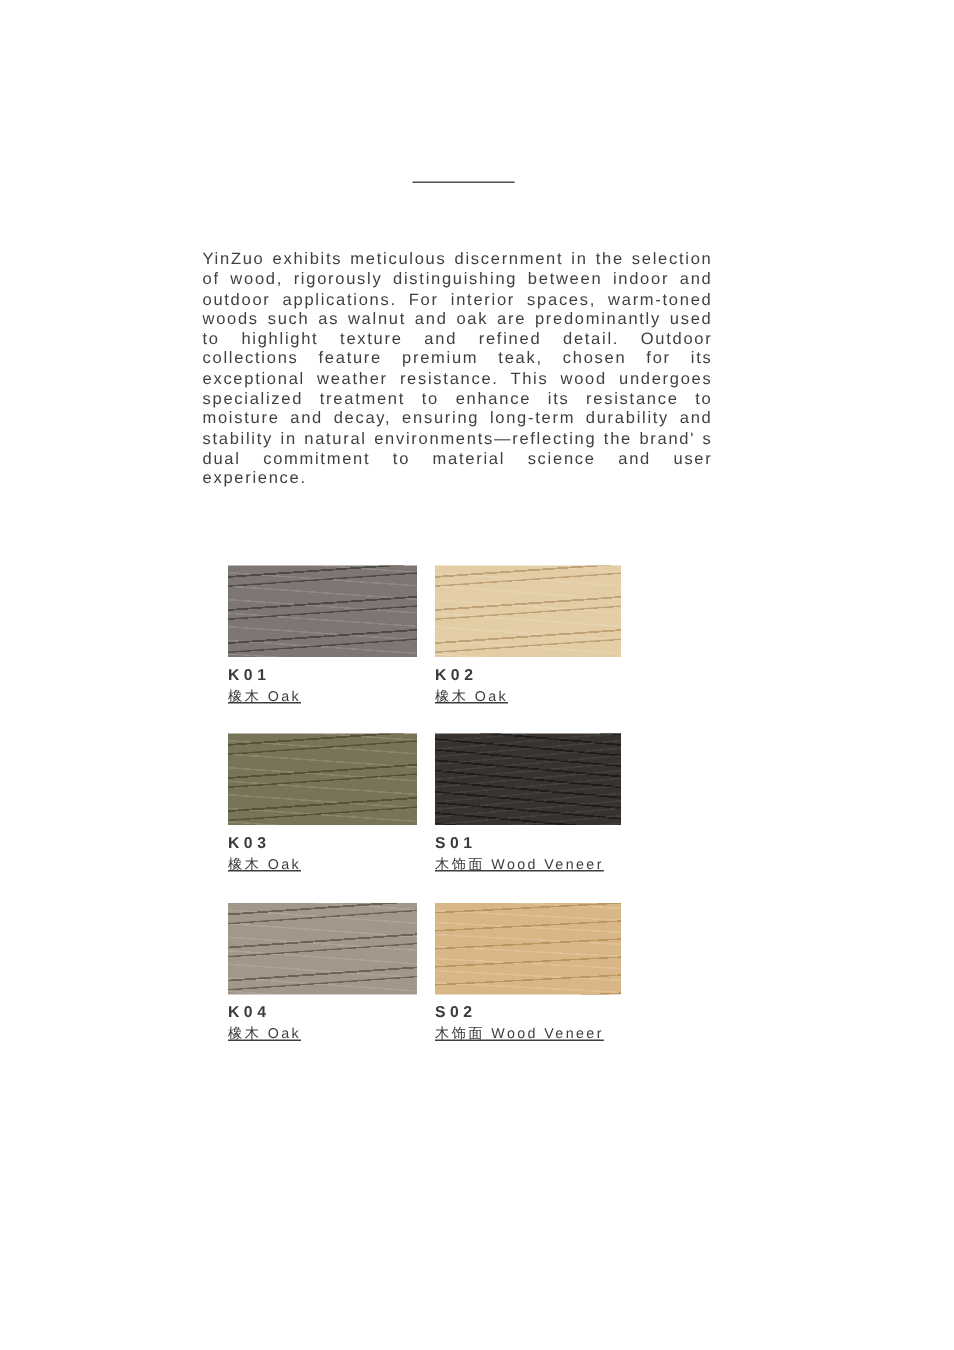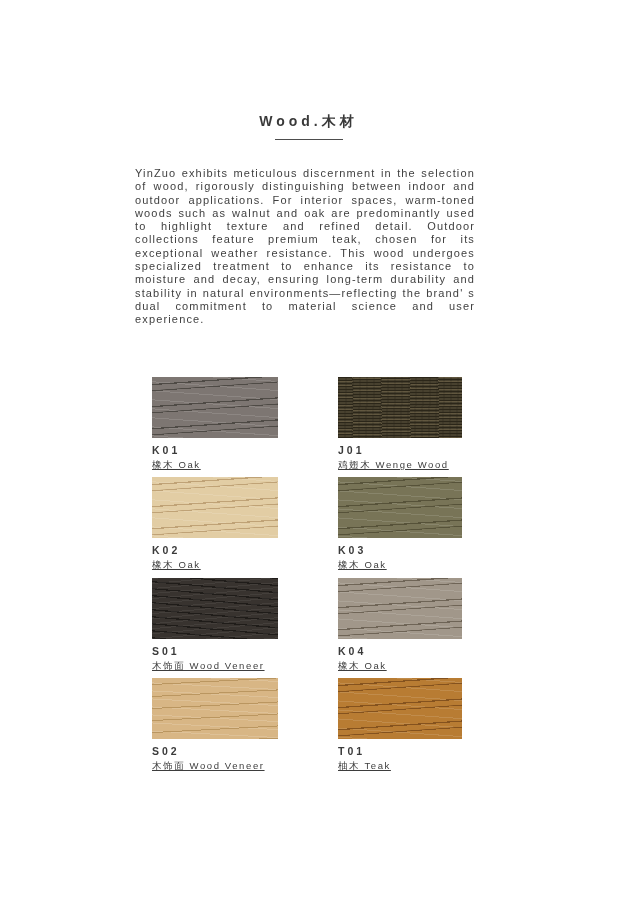--- a/index.html
+++ b/index.html
@@ -60,20 +60,21 @@
   }
   
   .swatch-grid {
     position: absolute;
     left: 152px;
     top: 377px;
     display: grid;
     grid-template-columns: 126px 124px;
     column-gap: 60px;
     grid-auto-rows: 100.3px;
+    gap: 12px;
   }
   .swatch {
     width: 100%;
     height: 61px;
   }
   .swatch-code {
     margin-top: 7px;
     font-size: 10.5px;
     font-weight: bold;
     letter-spacing: 3px;
@@ -128,39 +129,33 @@
         transparent 0 3px, rgba(255,255,255,0.15) 3px 4px, transparent 4px 8px),
       var(--base);
   }
 </style>
 </head>
 <body>
 
 <div class="page">
 
   <div class="header">
-    <div class="page-title">Wood.木材</div>
     <div class="title-rule"></div>
   </div>
 
   <p class="intro-en">YinZuo exhibits meticulous discernment in the selection of wood, rigorously distinguishing between indoor and outdoor applications. For interior spaces, warm-toned woods such as walnut and oak are predominantly used to highlight texture and refined detail. Outdoor collections feature premium teak, chosen for its exceptional weather resistance. This wood undergoes specialized treatment to enhance its resistance to moisture and decay, ensuring long-term durability and stability in natural environments—reflecting the brand' s dual commitment to material science and user experience.</p>
 
 
   <div class="swatch-grid">
     <div class="swatch-cell">
       <div class="swatch grain-horizontal" style="--base: #7d7672; --streak: #4e4a45;"></div>
       <div class="swatch-code">K01</div>
       <div class="swatch-name">橡木 Oak</div>
     </div>
 
-    <div class="swatch-cell">
-      <div class="swatch grain-rough" style="--base: #48412f; --streak: #2b2619;"></div>
-      <div class="swatch-code">J01</div>
-      <div class="swatch-name">鸡翅木 Wenge Wood</div>
-    </div>
 
     <div class="swatch-cell">
       <div class="swatch grain-horizontal" style="--base: #e2cda4; --streak: #bfa276;"></div>
       <div class="swatch-code">K02</div>
       <div class="swatch-name">橡木 Oak</div>
     </div>
 
 
     <div class="swatch-cell">
       <div class="swatch grain-horizontal" style="--base: #787457; --streak: #565239;"></div>
@@ -179,20 +174,15 @@
       <div class="swatch-code">K04</div>
       <div class="swatch-name">橡木 Oak</div>
     </div>
 
     <div class="swatch-cell">
       <div class="swatch grain-soft" style="--base: #d8b685; --streak: #ba9660;"></div>
       <div class="swatch-code">S02</div>
       <div class="swatch-name">木饰面 Wood Veneer</div>
     </div>
 
-    <div class="swatch-cell">
-      <div class="swatch grain-horizontal" style="--base: #b87c33; --streak: #84521e;"></div>
-      <div class="swatch-code">T01</div>
-      <div class="swatch-name">柚木 Teak</div>
-    </div>
   </div>
 
 </div>
 
 </body></html>

